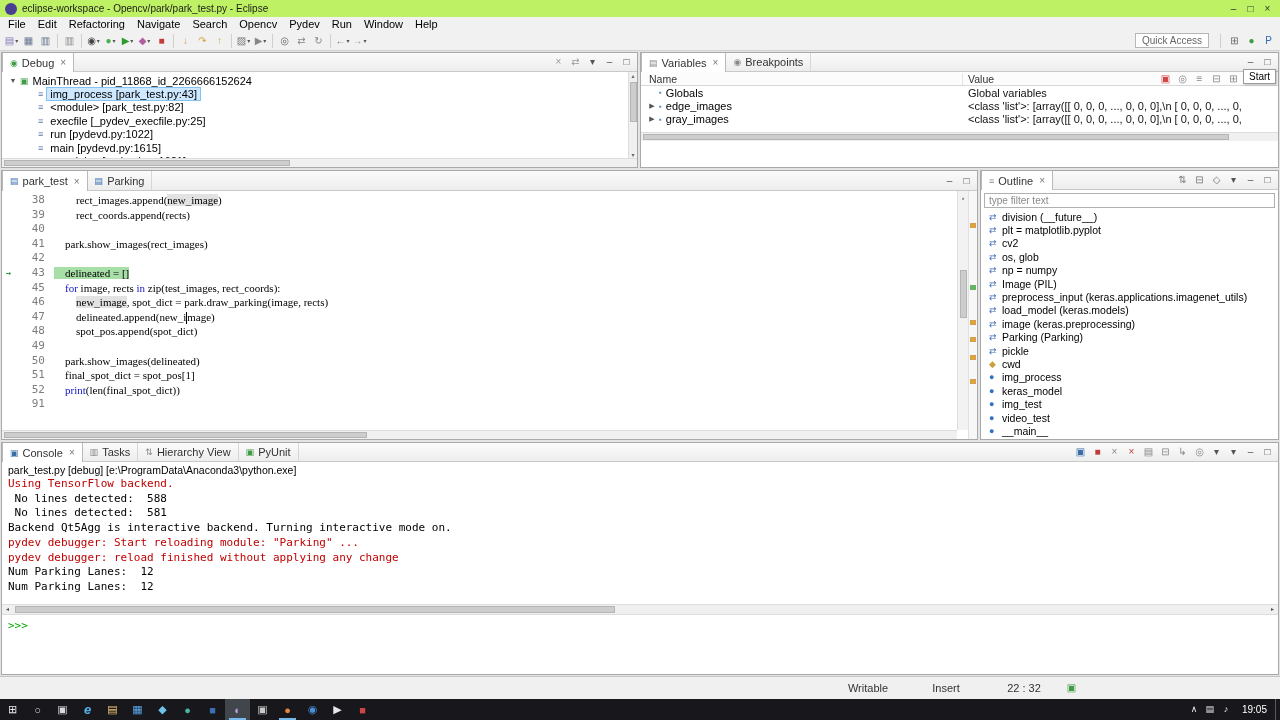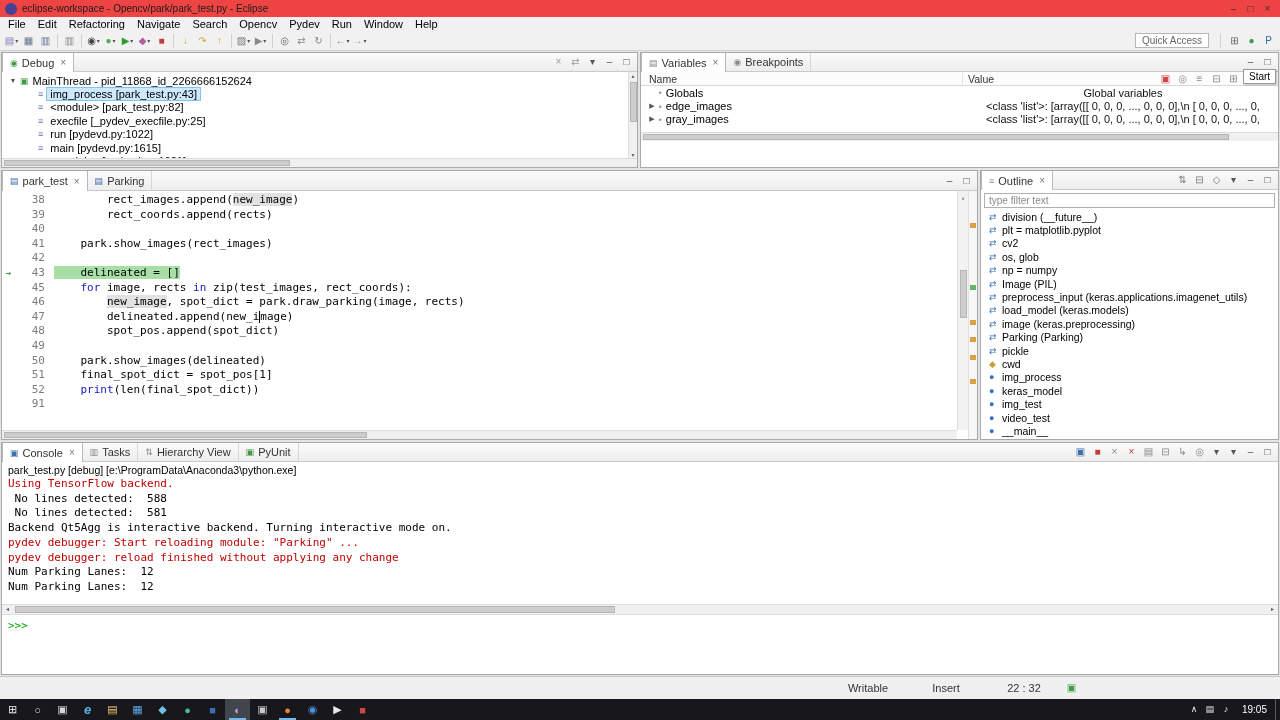--- a/index.html
+++ b/index.html
@@ -1,21 +1,21 @@
 <!DOCTYPE html>
 <html><head>
 <meta charset="utf-8">
 <style>
   *{margin:0;padding:0;box-sizing:border-box;}
   html,body{width:1280px;height:720px;overflow:hidden;}
   body{font-family:"Liberation Sans",sans-serif;background:#f1f1f1;color:#000;}
   .screen{width:1280px;height:720px;display:flex;flex-direction:column;position:relative;}
 
   
-  .titlebar{height:17px;background:#ef4444;display:flex;align-items:center;font-size:10px;color:#1b1b1b;padding:0 4px;flex:none;}
+  .titlebar{height:17px;background:#bef264;display:flex;align-items:center;font-size:10px;color:#1b1b1b;padding:0 4px;flex:none;}
   .titlebar .applogo{width:12px;height:12px;border-radius:50%;background:#4a4093;margin:0 5px 0 1px;flex:none;}
   .titlebar .wtitle{flex:1;white-space:nowrap;overflow:hidden;}
   .menubar{height:14px;display:flex;align-items:center;font-size:11px;background:#f1f1f1;padding-left:2px;flex:none;}
   .menu-item{padding:0 6px;white-space:nowrap;}
   .toolbar{height:20px;display:flex;align-items:center;background:#f1f1f1;border-bottom:1px solid #d2d2d2;padding:0 3px;flex:none;}
   .icn{min-width:17px;height:16px;display:inline-flex;align-items:center;justify-content:center;font-size:10px;line-height:1;cursor:default;}
   .icn .dd{font-size:6px;color:#555;margin-left:1px;}
   .sep{width:1px;height:14px;background:#cfcfcf;margin:0 3px;display:inline-block;}
   .tb-right{margin-left:auto;display:flex;align-items:center;gap:2px;}
   .quickaccess{border:1px solid #b6b6b6;background:#fff;font-size:10px;color:#666;padding:0 6px;height:15px;display:flex;align-items:center;margin-right:6px;}
@@ -47,31 +47,31 @@
   .hthumb{position:absolute;top:1px;height:6px;background:#cdcdcd;border:1px solid #b5b5b5;}
 
   
   .variables-view{flex:1;}
   .varhead{height:14px;display:flex;align-items:center;font-size:10.5px;color:#333;background:#fcfcfc;border-bottom:1px solid #d8d8d8;flex:none;}
   .varhead .col-name{width:322px;padding-left:8px;border-right:1px solid #e3e3e3;}
   .varhead .col-value{flex:1;padding-left:5px;}
   .vartable{height:46px;overflow:hidden;font-size:11px;flex:none;}
   .vrow{height:13.4px;display:flex;align-items:center;white-space:nowrap;}
   .vrow .vname{width:322px;display:flex;align-items:center;overflow:hidden;flex:none;}
-  .vrow .vvalue{flex:1;overflow:hidden;padding-left:5px;color:#111;text-align:center;}
+  .vrow .vvalue{flex:1;overflow:hidden;padding-left:5px;color:#111;}
   .varfill{flex:1;background:#ffffff;}
 
   
   .editor-area{width:977px;flex:none;}
   .edit-tabbar{height:20px;}
   .codewrap{flex:1;position:relative;overflow:hidden;font-family:"DejaVu Sans Mono","Liberation Mono",monospace;font-size:11px;line-height:14.6px;padding-top:2px;}
   .cline{height:14.6px;display:flex;white-space:pre;}
   .cmark{width:13px;flex:none;text-align:center;font-size:9px;line-height:14.6px;color:#2f9e44;font-weight:bold;}
   .clnum{width:30px;flex:none;text-align:right;color:#7d7d7d;}
-  .ctext{padding-left:9px;}
+  .ctext{padding-left:9px;font-family:Liberation Serif, serif;}
   .kw{color:#1414c8;}
   .occ{background:#e2e2e2;}
   .dbg{background:#a7dfa7;}
   .caret{display:inline-block;width:1px;height:12px;background:#000;vertical-align:middle;}
   .ed-vscroll{position:absolute;top:0;right:9px;bottom:9px;width:11px;background:#f2f2f2;border-left:1px solid #ddd;font-size:6px;color:#666;text-align:center;}
   .ed-ruler{position:absolute;top:0;right:0;bottom:0;width:9px;background:#f7f7f7;border-left:1px solid #e0e0e0;}
   .rmark{position:absolute;left:1px;width:6px;height:5px;border:1px solid #9a9a9a33;}
   .ed-hscroll{position:absolute;left:0;right:20px;bottom:0;height:9px;background:#f0f0f0;border-top:1px solid #ddd;}
 
   

